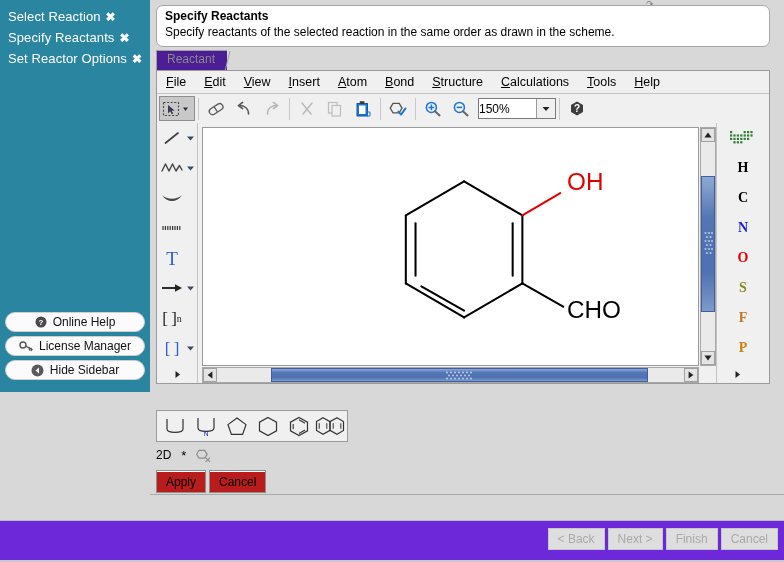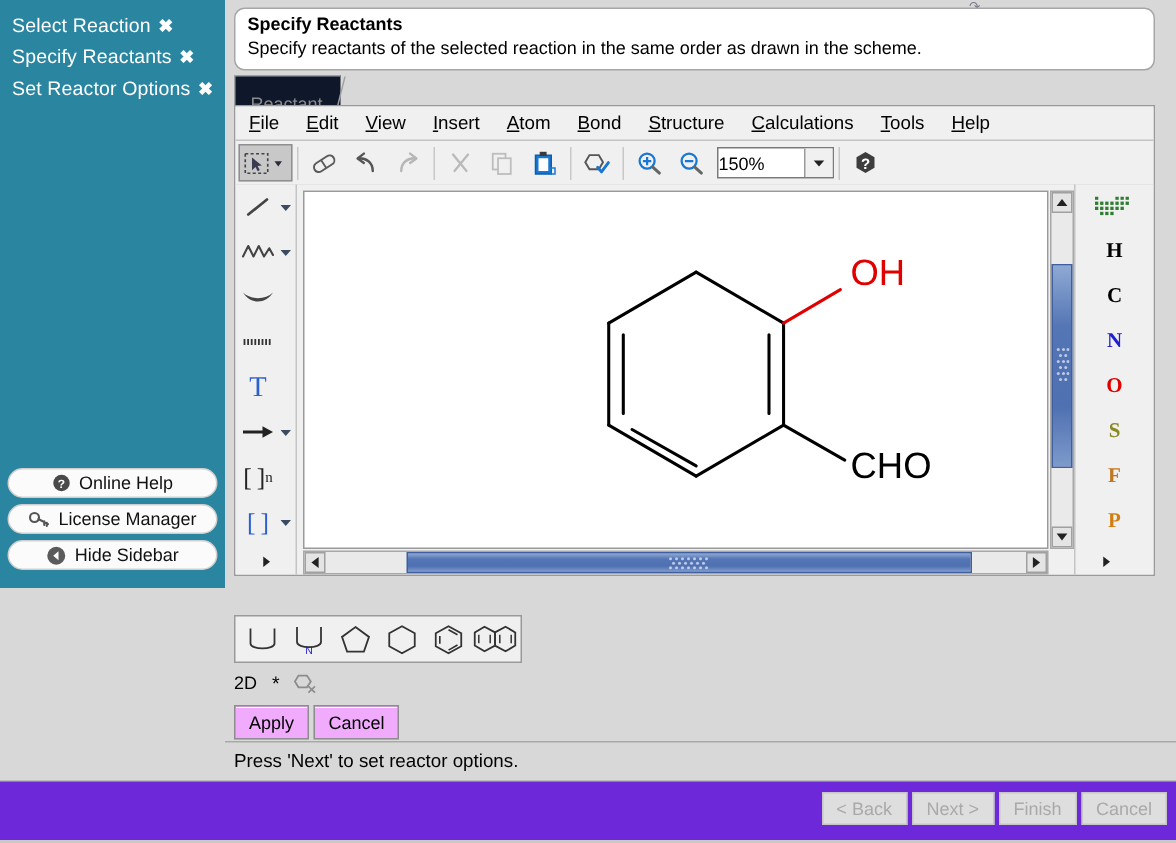--- a/index.html
+++ b/index.html
@@ -37,24 +37,24 @@
     position:absolute;left:6px;top:5px;width:614px;height:42px;
     background:#fff;border:1px solid #a6a6a6;border-radius:7px;box-sizing:border-box;
     padding:3px 8px;
   }
   #descbox .d-title{font-size:12px;font-weight:bold;line-height:15px;}
   #descbox .d-sub{font-size:12px;line-height:16px;}
 
   
   #tabstrip{position:absolute;left:6px;top:50px;width:614px;height:20px;}
   .tab{
-    position:absolute;left:0;top:0;height:20px;padding:11px 12px 0 10px;
+    position:absolute;left:0;top:0;height:20px;padding:1px 12px 0 10px;
     font-size:12px;color:#8a8a8a;
     border-top:1px solid #a0a0a0;border-left:1px solid #a0a0a0;
-    background:#0f172a;box-sizing:border-box;cursor:pointer;
+    background:#4c1d95;box-sizing:border-box;cursor:pointer;
   }
   .tab:after{
     content:"";position:absolute;right:-1px;top:0;width:1px;height:20px;
     background:#a0a0a0;transform:skewX(-14deg);
   }
 
   
   #editor{
     position:absolute;left:6px;top:70px;width:614px;height:314px;
     background:#f0f0f0;border:1px solid #9a9a9a;box-sizing:border-box;
@@ -126,21 +126,21 @@
   }
   .ring{width:31px;height:28px;display:flex;align-items:center;justify-content:center;cursor:pointer;line-height:0;}
 
   
   #dimrow{position:absolute;left:6px;top:446px;height:18px;display:flex;align-items:center;gap:10px;font-size:12px;}
   #dimrow .star{font-size:13px;}
 
   
   #applyrow{position:absolute;left:6px;top:470px;display:flex;}
   .sqbtn{
-    height:21px;padding:0 9px;background:#f0abfc;border:1px solid #8d8d8d;
+    height:21px;padding:0 9px;background:#b91c1c;border:1px solid #8d8d8d;
     font-size:12px;cursor:pointer;display:flex;align-items:center;
     box-shadow:inset 0 1px 0 #fff;
   }
   #applyrow .sqbtn+.sqbtn{margin-left:3px;}
 
   #hintline{position:absolute;left:6px;top:500px;font-size:12.5px;}
   #hintsep{position:absolute;left:0;top:494px;width:634px;height:1px;background:#a9a9a9;}
 
   
   #footer{position:absolute;left:0;top:520px;width:784px;height:42px;background:#6d28d9;}
@@ -608,21 +608,20 @@
     <div id="applyrow">
       <div class="sqbtn">
           <span>Apply</span>
         </div>
       <div class="sqbtn">
           <span>Cancel</span>
         </div>
     </div>
 
     <div id="hintsep"></div>
-    <div id="hintline">Press 'Next' to set reactor options.</div>
   </div>
 
   <div id="footer">
     <div class="sep"></div>
     <div id="wizbtns">
       <div class="wizbtn">
           <span>&lt; Back</span>
         </div>
       <div class="wizbtn">
           <span>Next &gt;</span>

